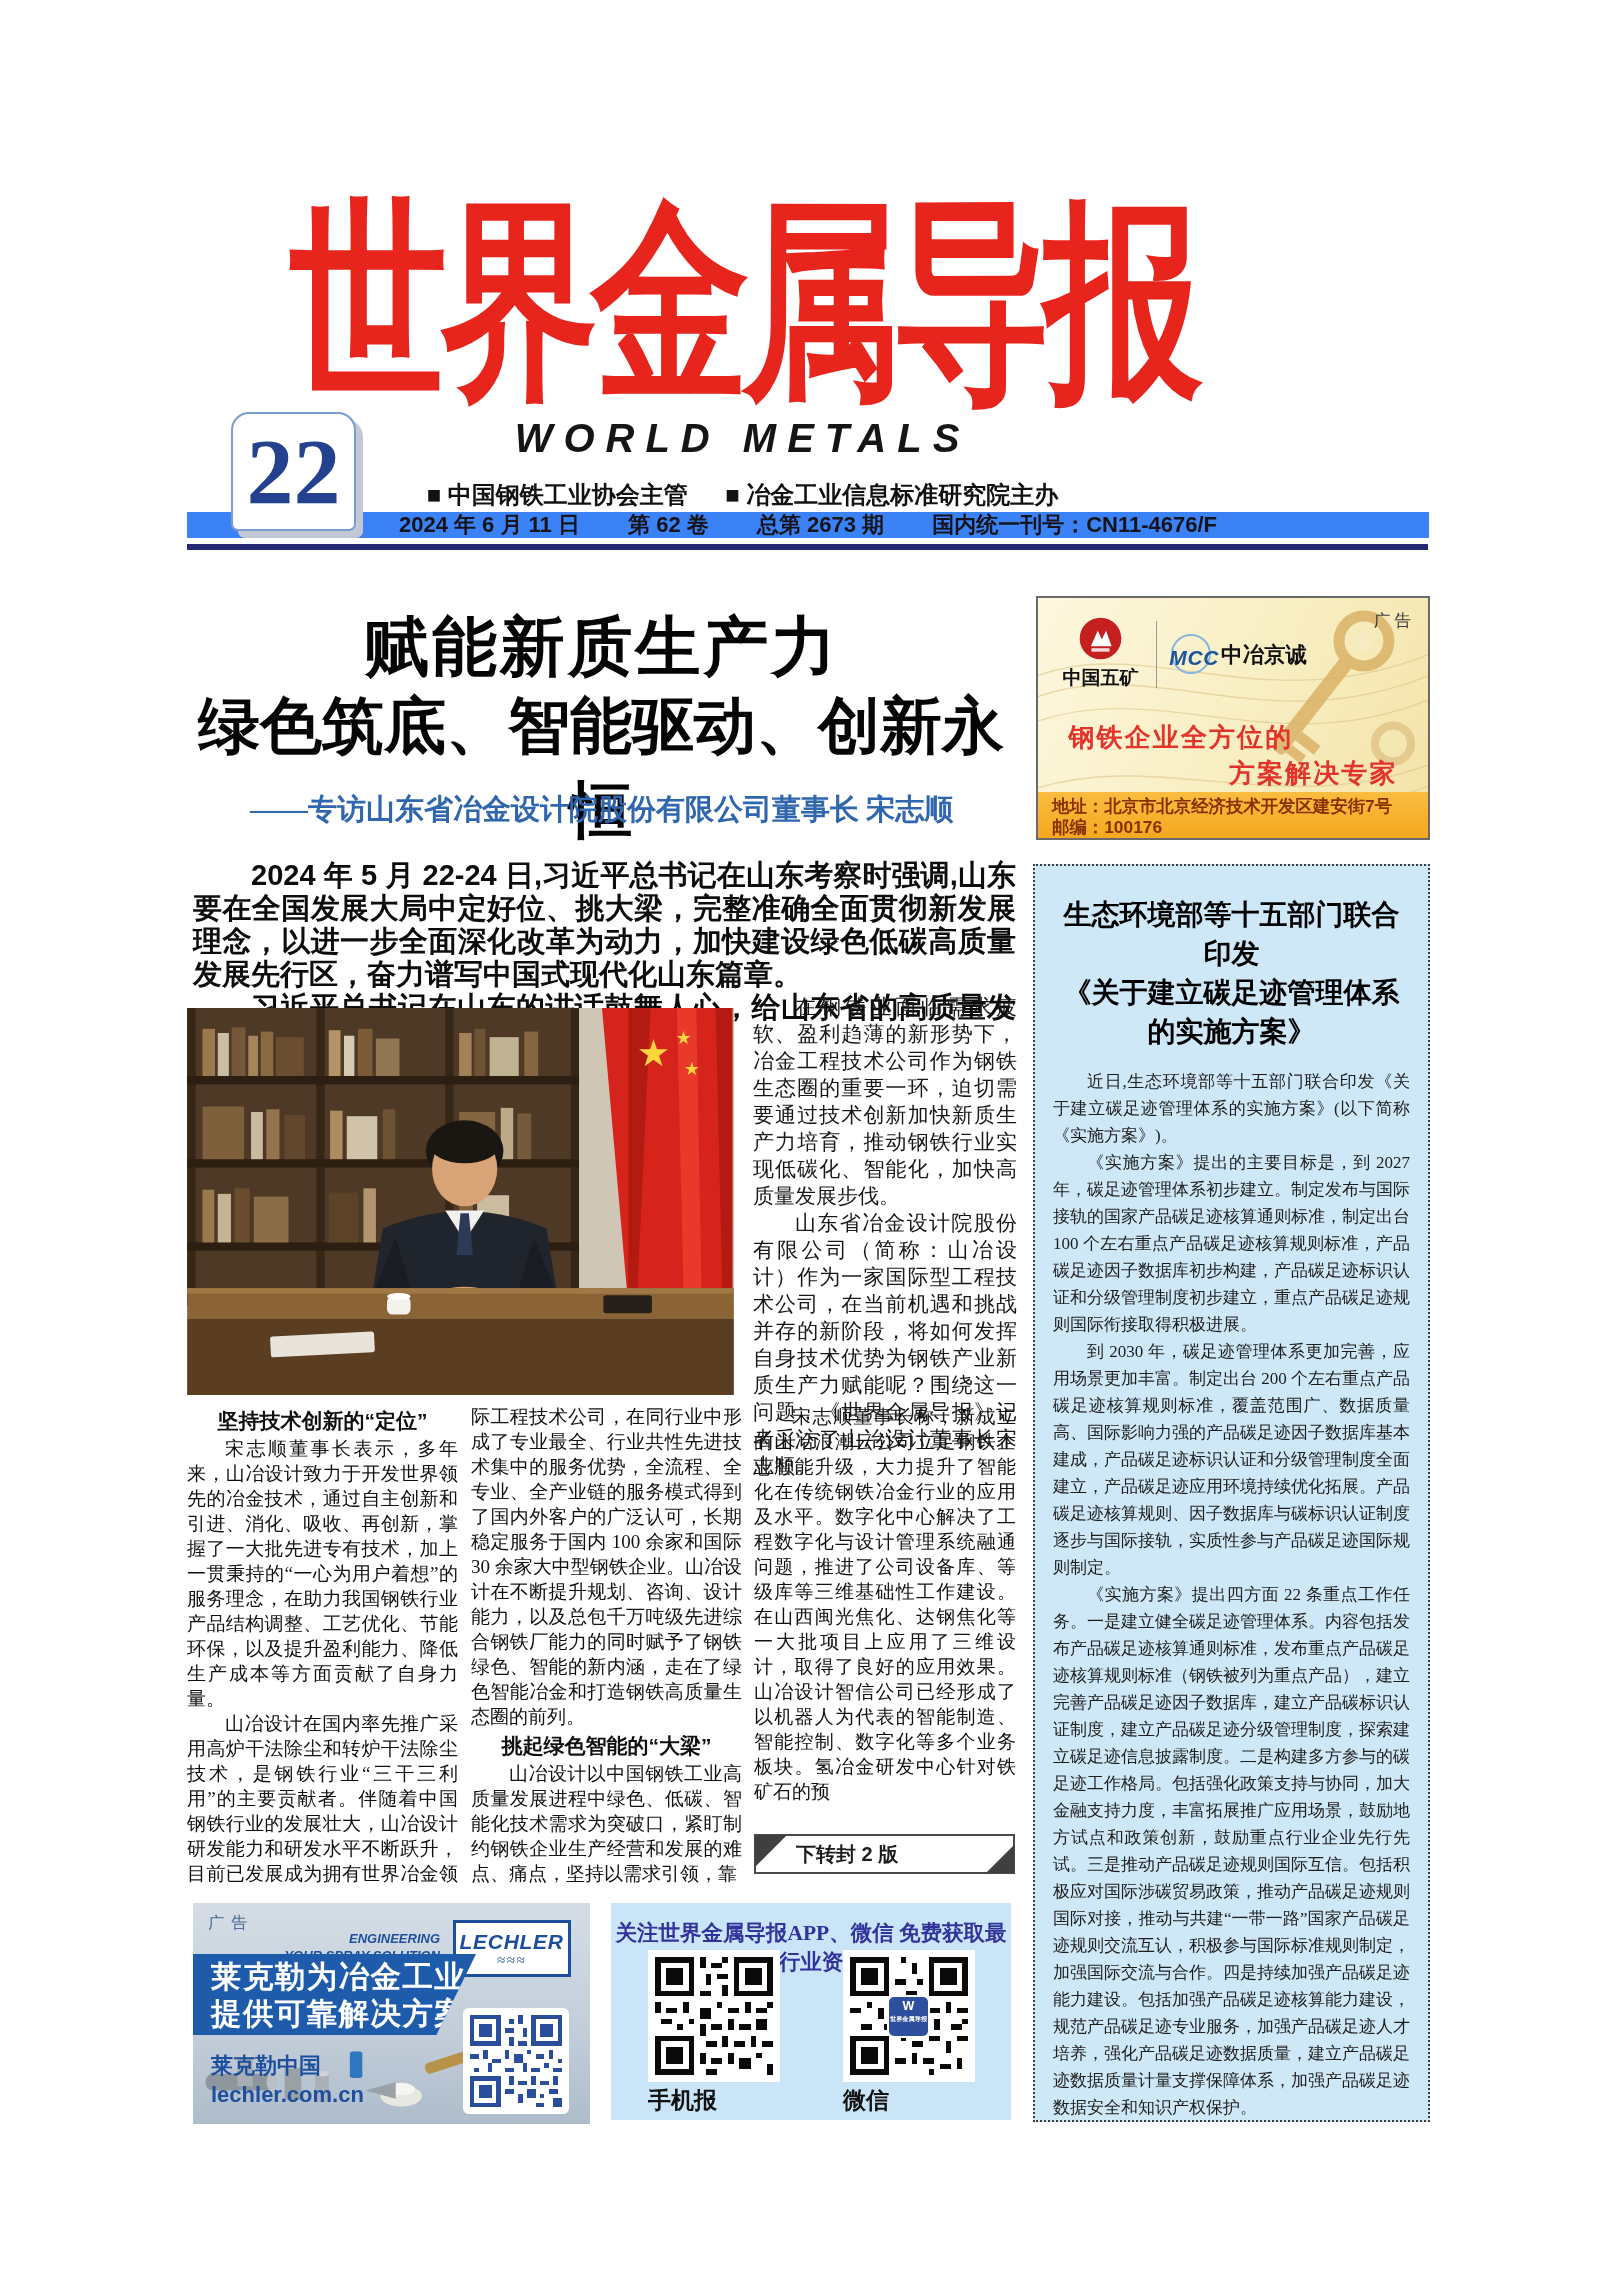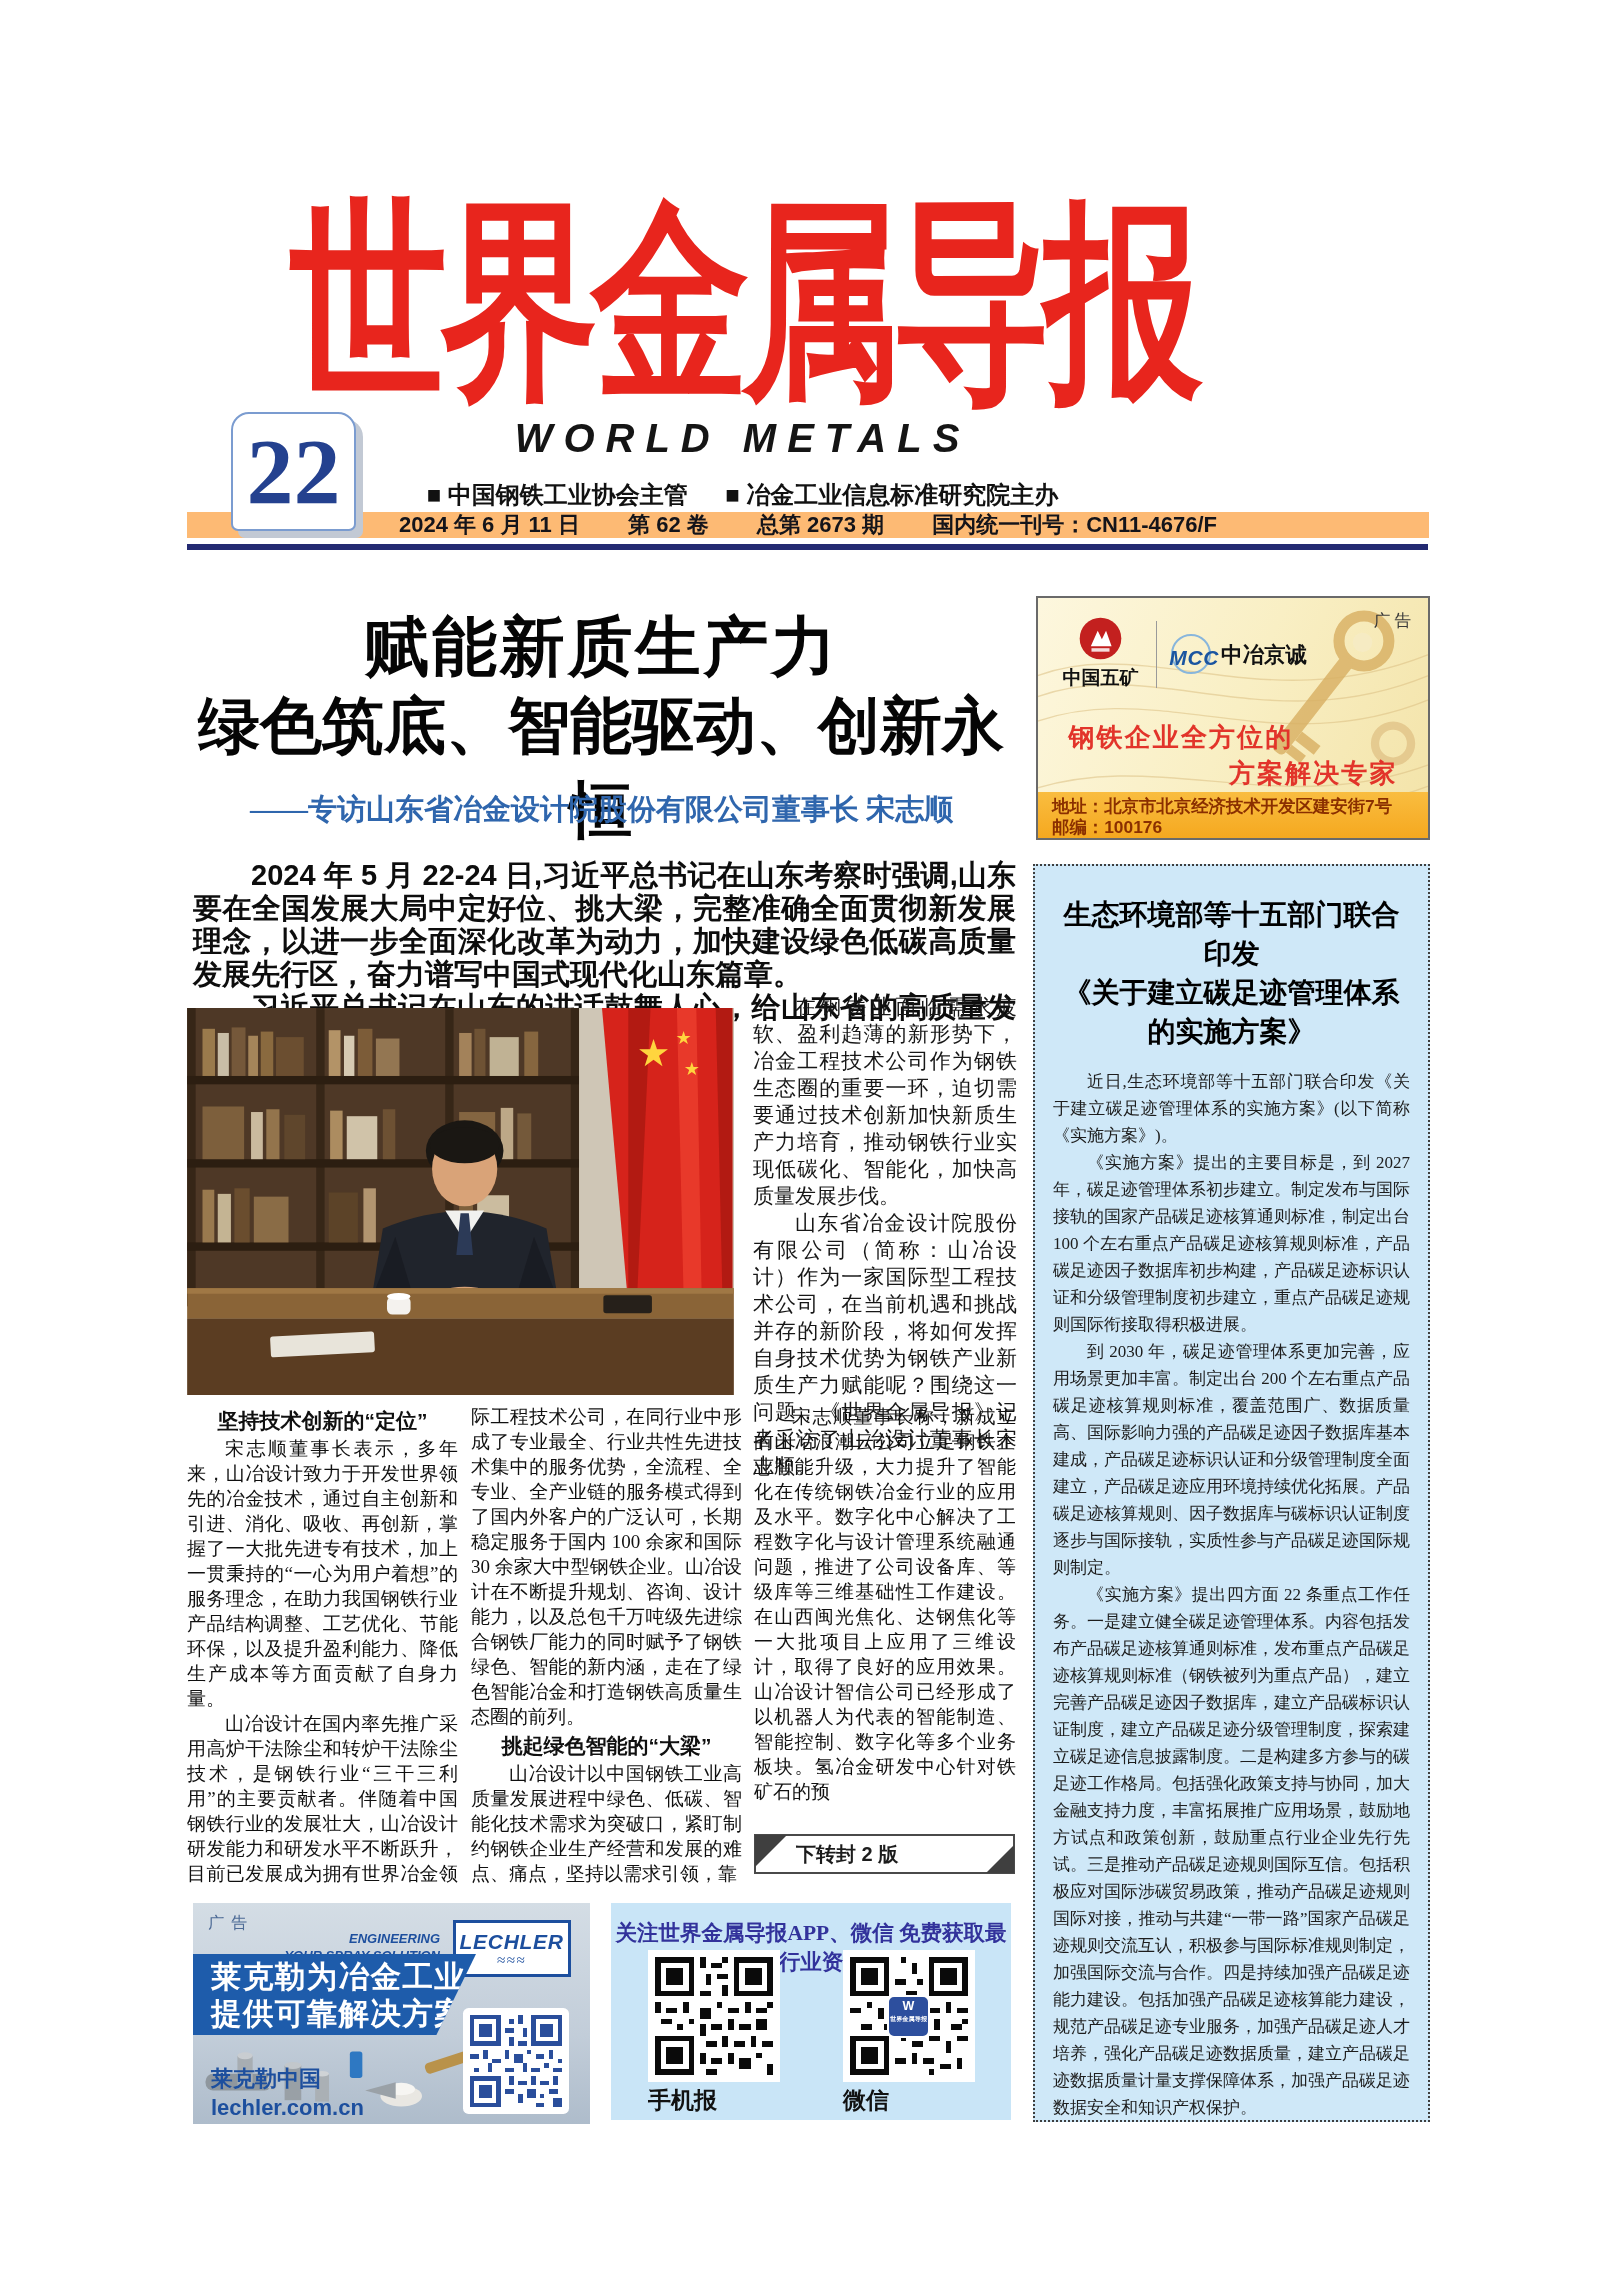--- a/index.html
+++ b/index.html
@@ -16,21 +16,21 @@
     font-family:"Liberation Sans","DejaVu Sans",sans-serif; font-style:italic; font-weight:bold;
     font-size:40px; letter-spacing:11px; color:#151515; }
   .issue-box{ position:absolute; left:231px; top:412px; width:125px; height:119px; background:#fff;
     border:2.8px solid #7b9cd0; border-radius:18px 18px 7px 7px; box-shadow:7px 7px 0 #c2c9d4;
     text-align:center; z-index:5; }
   .issue-box span{ font-family:"Liberation Serif","DejaVu Serif",serif; font-weight:bold;
     font-size:94px; line-height:114px; color:#24418f; }
   .publisher-line{ position:absolute; left:208px; top:479px; width:1069px; text-align:center;
     font-size:24px; font-weight:bold; color:#111; }
   .publisher-line span{ margin:0 15.3px; }
-  .date-bar{ position:absolute; left:187px; top:512px; width:1242px; height:26px; background:#fdba74; }
+  .date-bar{ position:absolute; left:187px; top:512px; width:1242px; height:26px; background:#3b82f6; }
   .date-bar .inner{ position:absolute; left:0; top:0; width:100%; text-align:center; line-height:26px;
     font-weight:bold; font-size:22px; color:#14141a; }
   .date-bar .inner span{ margin:0 21px; }
   .navy-rule{ position:absolute; left:187px; top:544px; width:1241px; height:5.6px; background:#232a72; }
 
   
   .headline-1{ position:absolute; left:187px; top:603px; width:829px; text-align:center;
     font-weight:bold; font-size:65px; color:#050505; letter-spacing:2.8px; }
   .headline-2{ position:absolute; left:174px; top:684px; width:854px; text-align:center;
     font-weight:bold; font-size:62px; color:#050505; }
@@ -107,21 +107,21 @@
   .le-logo{ position:absolute; right:19.4px; top:16.7px; width:118px; height:57px; border:3.5px solid #1d4f9e;
     background:#fff; text-align:center; padding-top:7px; }
   .le-logo .word{ font-family:"Liberation Sans","DejaVu Sans",sans-serif; font-style:italic; font-weight:bold;
     font-size:21px; color:#1d4f9e; letter-spacing:0.7px; }
   .le-logo .waves{ font-size:15.3px; line-height:11px; color:#1d4f9e; letter-spacing:1.4px; }
   .le-banner{ position:absolute; left:0; top:51px; width:283px; height:81px; background:#1e5cab;
     clip-path:polygon(0 0,100% 0,86% 100%,0 100%); color:#fff;
     font-family:"Liberation Sans","DejaVu Sans",sans-serif; font-weight:bold; font-size:30.5px;
     line-height:37px; padding:4.2px 0 0 18px; letter-spacing:1.4px; }
   .le-nozzles{ position:absolute; left:0; top:104px; }
-  .le-company{ position:absolute; left:18px; bottom:2px; font-family:"Liberation Sans","DejaVu Sans",sans-serif;
+  .le-company{ position:absolute; left:18px; bottom:15px; font-family:"Liberation Sans","DejaVu Sans",sans-serif;
     font-weight:bold; font-size:22px; line-height:29px; color:#1d4f9e; }
   .le-qr{ position:absolute; right:21px; bottom:9.7px; width:106px; height:106px; background:#fff;
     border-radius:5.6px; padding:7px; color:#2a4e9b; }
   .le-qr svg{ width:92px; height:92px; display:block; }
 
   
   .qr-panel{ position:absolute; left:611px; top:1903px; width:400px; height:217px; background:#c9e5f7; }
   .qr-notice{ position:absolute; left:0; top:15.3px; width:100%; text-align:center;
     font-weight:bold; font-size:21.5px; color:#32329b; }
   .qr-a, .qr-b{ position:absolute; top:47px; width:132px; height:132px; background:#fff; padding:7px; color:#0a0a0a; }

